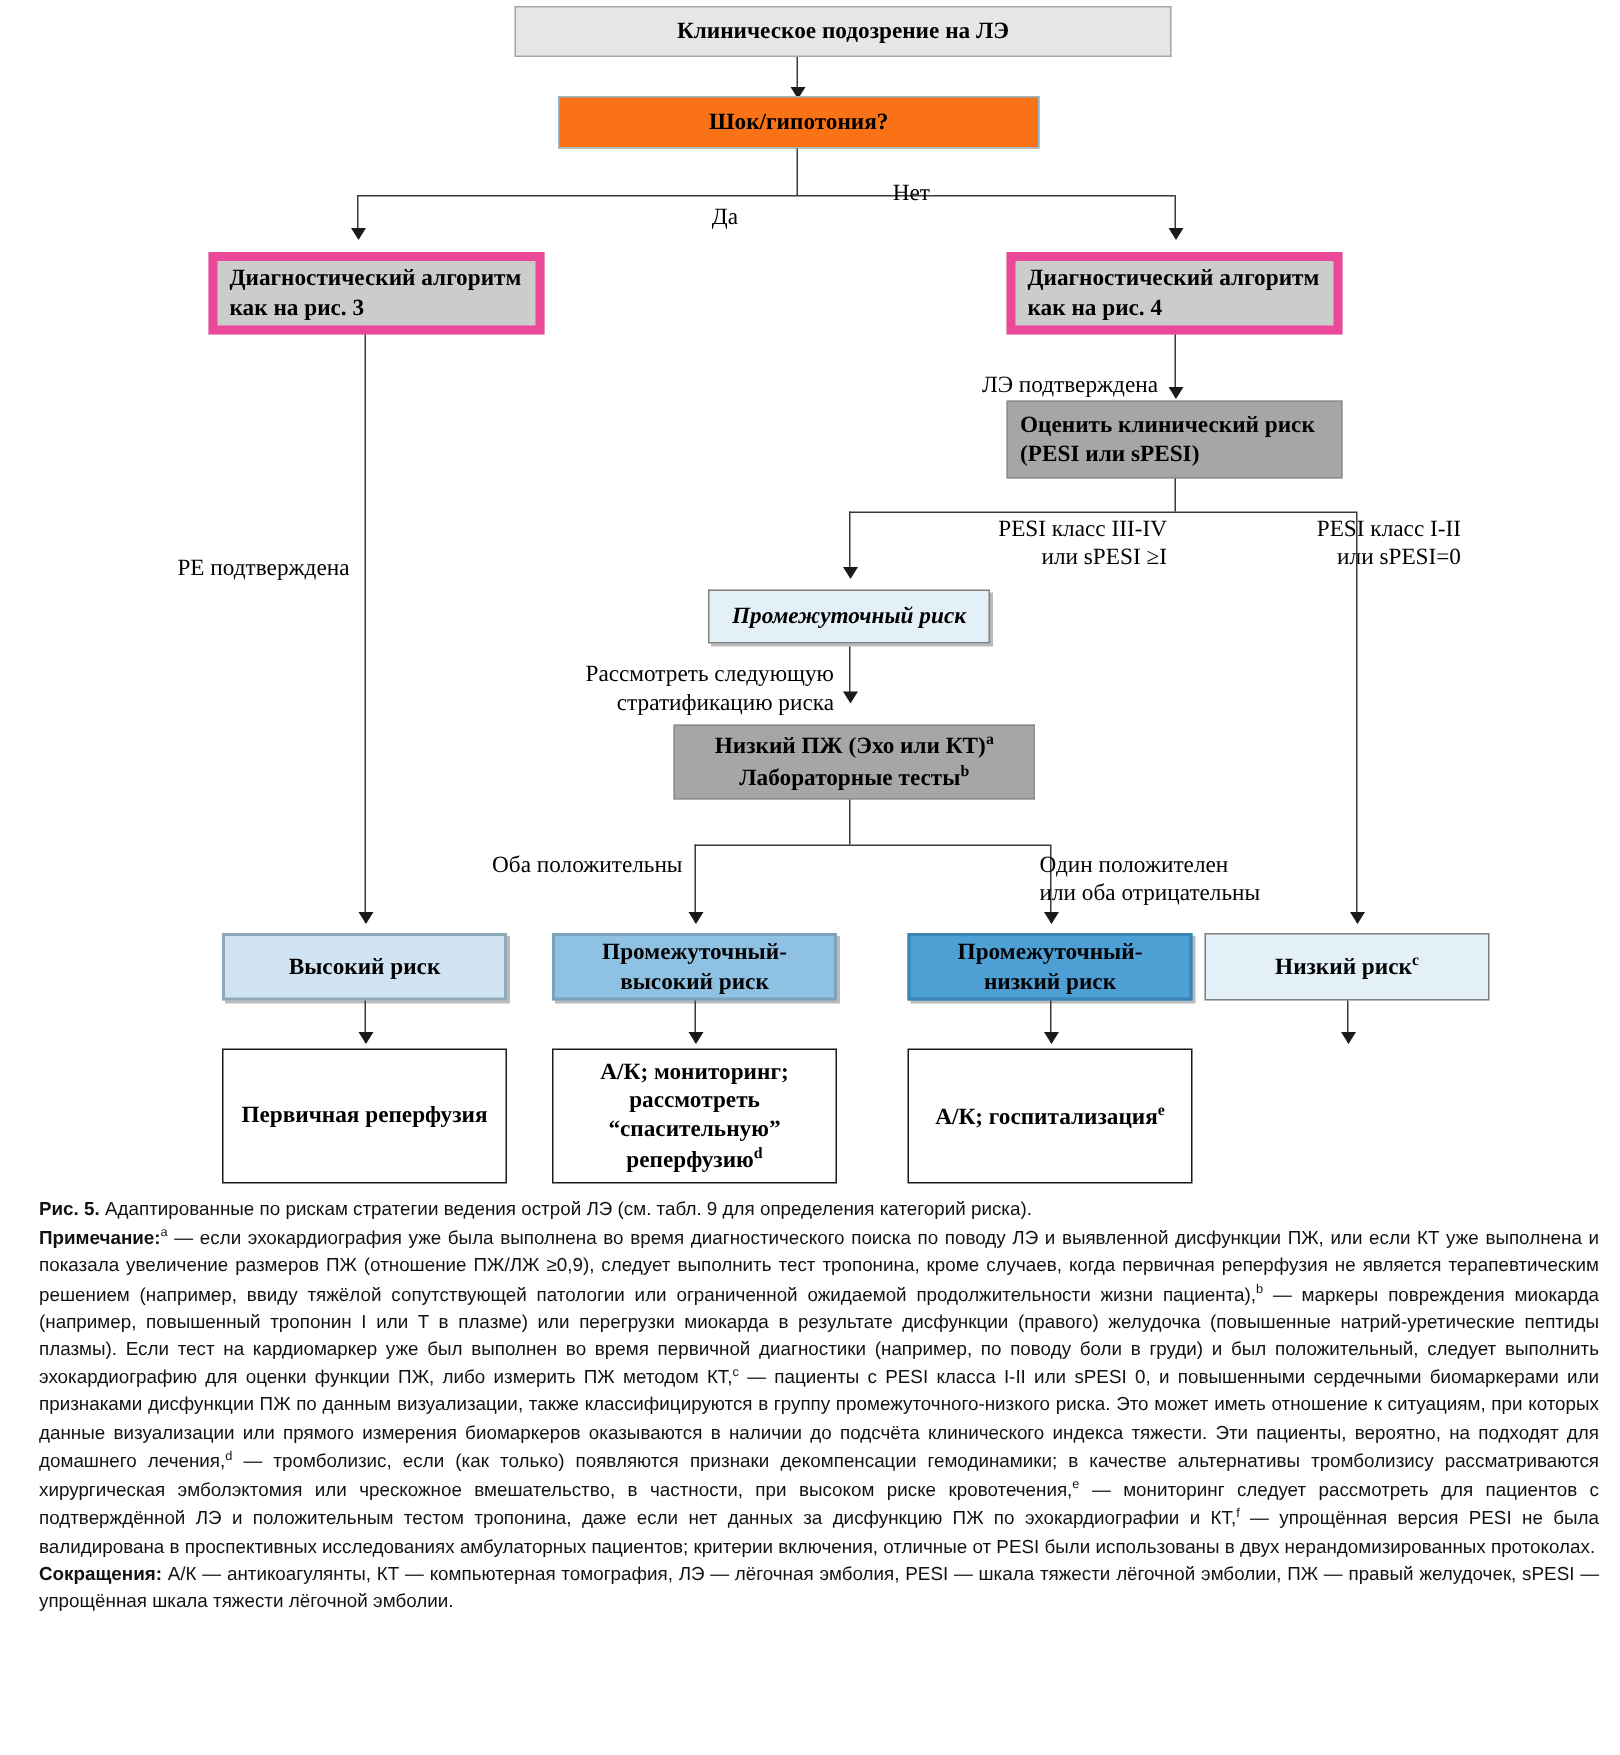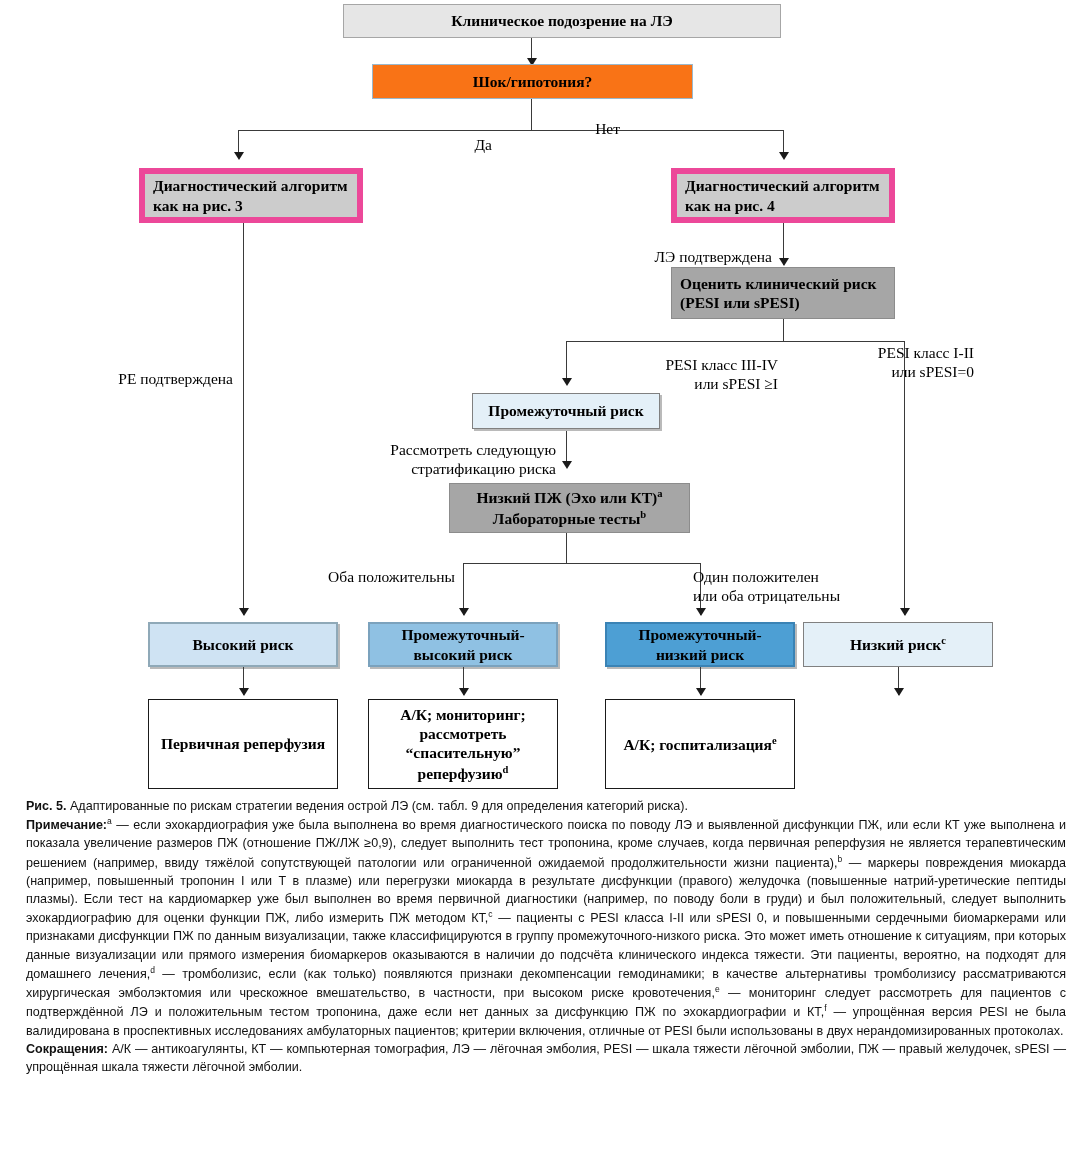--- a/index.html
+++ b/index.html
@@ -122,29 +122,29 @@
   <div class="node left fill-darkgrey" style="left:671px;top:267px;width:224px;height:52px;white-space:pre-line;">
     <span>Оценить клинический риск
 (PESI или sPESI)</span>
   </div>
 
   <div class="vline" style="left:783px;top:319px;height:22px;"></div>
   <div class="hline" style="left:566px;top:341px;width:338px;"></div>
   <div class="vline" style="left:566px;top:341px;height:42px;"></div>
   <div class="arrow" style="left:562px;top:378px;"></div>
 
-  <div class="lbl ctr" style="left:568px;top:356px;width:210px;">PESI класс III-IV
+  <div class="lbl ctr" style="left:568px;top:344px;width:210px;">PESI класс III-IV
 или sPESI ≥I</div>
   <div class="lbl ctr" style="left:784px;top:344px;width:190px;">PESI класс I-II
 или sPESI=0</div>
 
   <div class="vline" style="left:904px;top:341px;height:274px;"></div>
   <div class="arrow" style="left:900px;top:608px;"></div>
 
-  <div class="node fill-verypaleblue shadow" style="left:472px;top:393px;width:188px;height:36px;">
+  <div class="node fill-verypaleblue shadow" style="left:472px;top:393px;width:188px;height:36px;font-style:italic;">
     <span>Промежуточный риск</span>
   </div>
   <div class="vline" style="left:566px;top:431px;height:36px;"></div>
   <div class="arrow" style="left:562px;top:461px;"></div>
   <div class="lbl rgt" style="left:340px;top:441px;width:216px;">Рассмотреть следующую
 стратификацию риска</div>
 
   <div class="node fill-darkgrey" style="left:449px;top:483px;width:241px;height:50px;flex-direction:column;justify-content:center;">
     <span><span>Низкий ПЖ (Эхо или КТ)</span><sup>a</sup></span>
     <span><span>Лабораторные тесты</span><sup>b</sup></span>

